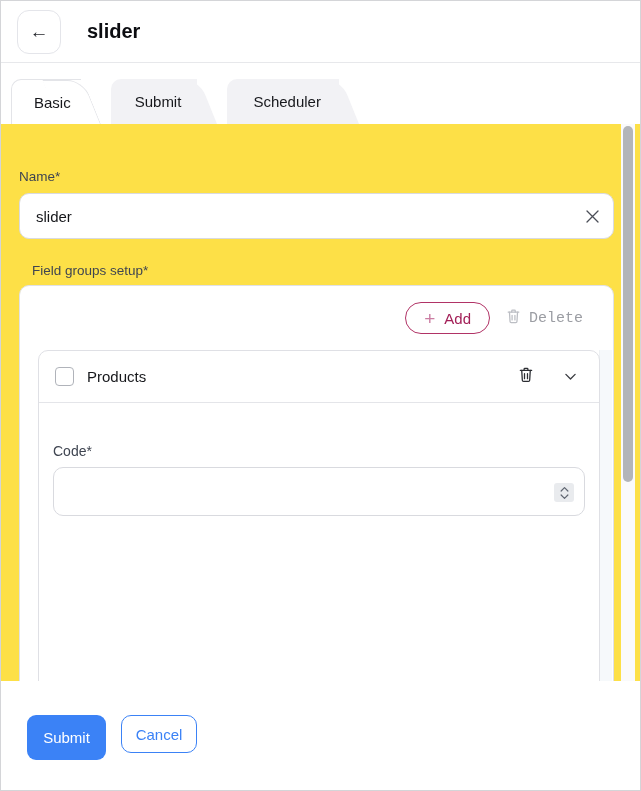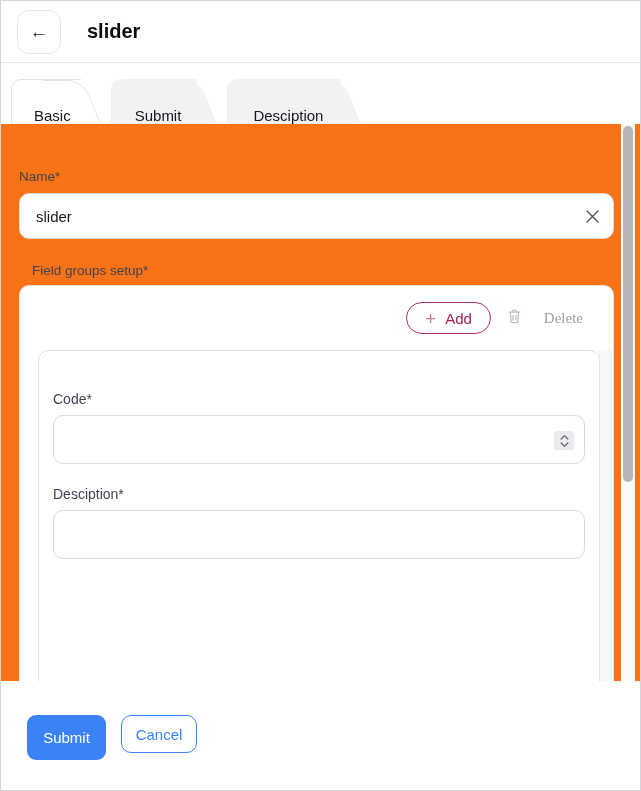--- a/index.html
+++ b/index.html
@@ -25,21 +25,21 @@
     font-size:19px; color:#23252b; cursor:pointer;
   }
   .page-title { margin-left:26px; font-size:20px; font-weight:bold; color:#0c0d11; }
 
   
   .tabbar {
     position:absolute; top:78px; left:0; right:0; height:45px;
     display:flex; gap:30px; padding-left:10px;
   }
   .tab {
-    position:relative; height:45px; display:flex; align-items:flex-end;
+    position:relative; height:45px; display:flex; align-items:center;
     background:#f2f2f5; border-top-left-radius:10px;
     font-size:15px; color:#17181c; cursor:pointer; white-space:nowrap;
   }
   .tab::after {
     content:""; position:absolute; top:0; bottom:0; right:-20px; width:40px;
     background:inherit; border-top-right-radius:16px;
     transform:skewX(22deg); transform-origin:0 100%; z-index:0;
   }
   .tab span { position:relative; z-index:1; }
   .tab.t-basic     { padding:0 10px 0 22px; z-index:3; }
@@ -49,21 +49,21 @@
     background:#ffffff;
     border-left:1px solid #e3e4e8; border-top:1px solid #e3e4e8;
   }
   .tab.active::after {
     border-top:1px solid #e3e4e8; border-right:1px solid #e3e4e8;
   }
 
   
   .content {
     position:absolute; top:123px; left:0; right:0; height:559px;
-    background:#f97316; overflow:hidden;
+    background:#fde047; overflow:hidden;
   }
   .field-label {
     display:block; font-size:13.5px; color:#3f4551; margin-left:18px;
   }
   .lbl-name { margin-top:45px; }
   .text-input {
     display:block; width:595px; margin:9px 0 0 18px; height:46px;
     border:1px solid #d9dadf; border-radius:10px; background:#fff;
     font-family:"Liberation Sans", sans-serif; font-size:15px; color:#15161a;
     padding:0 40px 0 16px; outline:none;
@@ -85,23 +85,23 @@
     display:flex; justify-content:flex-end; align-items:center;
     gap:15px; padding:16px 30px 0 16px;
   }
   .add-btn {
     height:32px; padding:0 18px; border:1.5px solid #b13366; border-radius:16px;
     background:#fff; display:flex; align-items:center; gap:9px;
     font-size:15px; color:#a32058; cursor:pointer;
   }
   .add-plus { color:#cb7da3; font-size:19px; font-weight:400; line-height:1; }
   .delete-btn {
-    display:flex; align-items:center; gap:21px; background:none; border:none;
+    display:flex; align-items:center; gap:7px; background:none; border:none;
     font-size:15px; color:#9b9da3; cursor:pointer;
-    font-family:Liberation Serif, serif;
+    font-family:Liberation Mono, monospace;
   }
   .trash-gray { color:#bcbec4; }
   .trash-dark { color:#2c2e33; cursor:pointer; }
 
   
   .inner-gutter {
     position:absolute; top:64px; bottom:0; right:1px; width:13px;
     background:#f6f9fb; border-left:1px solid #eef1f4;
   }
 
@@ -177,21 +177,21 @@
 </div>
 
 <div class="tabbar">
   <div class="tab t-basic active">
     <span>Basic</span>
   </div>
   <div class="tab t-design">
     <span>Submit</span>
   </div>
   <div class="tab t-scheduler">
-    <span>Desciption</span>
+    <span>Scheduler</span>
   </div>
 </div>
 
 <div class="content">
 
   <label class="field-label lbl-name">Name*</label>
   <div class="name-wrap">
     <input class="text-input" type="text" value="slider" style="">
     <span class="clear-x">
       <svg width="13" height="13" viewBox="0 0 13 13">
@@ -217,45 +217,57 @@
               <path d="M10 11v6.5M14 11v6.5"></path>
             </svg>
         </span>
         <span>Delete</span>
       </button>
     </div>
 
     <div class="inner-gutter"></div>
 
     <div class="group-panel">
+      <div class="group-header">
+        <div class="checkbox"></div>
+        <div class="group-title">Products</div>
+        <div class="spacer"></div>
+        <span class="trash-dark">
+          <svg width="18" height="19" viewBox="0 0 24 24" fill="none" stroke="currentColor" stroke-width="1.7" stroke-linecap="round" stroke-linejoin="round">
+              <path d="M4.5 6.5h15"></path>
+              <path d="M9.5 6.3V4.8a1 1 0 0 1 1-1h3a1 1 0 0 1 1 1v1.5"></path>
+              <path d="M6.3 6.5l.8 13.2a1.6 1.6 0 0 0 1.6 1.5h6.6a1.6 1.6 0 0 0 1.6-1.5l.8-13.2"></path>
+              <path d="M10 11v6.5M14 11v6.5"></path>
+            </svg>
+        </span>
+        <span class="chev">
+          <svg width="17" height="17" viewBox="0 0 24 24" fill="none" stroke="currentColor" stroke-width="1.9" stroke-linecap="round" stroke-linejoin="round">
+              <path d="M5.5 9l6.5 6.5L18.5 9"></path>
+            </svg>
+        </span>
+      </div>
 
       <div class="group-fields">
 
         <div class="gfield">
           <label>Code*</label>
           <div class="ginput">
             <input type="text" value="" style="">
             <span class="stepper">
               <svg width="9" height="7" viewBox="0 0 12 8" fill="none" stroke="currentColor" stroke-width="1.6" stroke-linecap="round" stroke-linejoin="round">
                   <path d="M1.5 6L6 1.5 10.5 6"></path>
                 </svg>
               <svg width="9" height="7" viewBox="0 0 12 8" fill="none" stroke="currentColor" stroke-width="1.6" stroke-linecap="round" stroke-linejoin="round">
                   <path d="M1.5 2L6 6.5 10.5 2"></path>
                 </svg>
             </span>
           </div>
         </div>
 
 
-        <div class="gfield">
-          <label>Desciption*</label>
-          <div class="ginput">
-            <input type="text" value="" style="">
-          </div>
-        </div>
 
       </div>
     </div>
   </div>
 
   <div class="scrollbar-track">
     <div class="scrollbar-thumb"></div>
   </div>
 </div>
 

